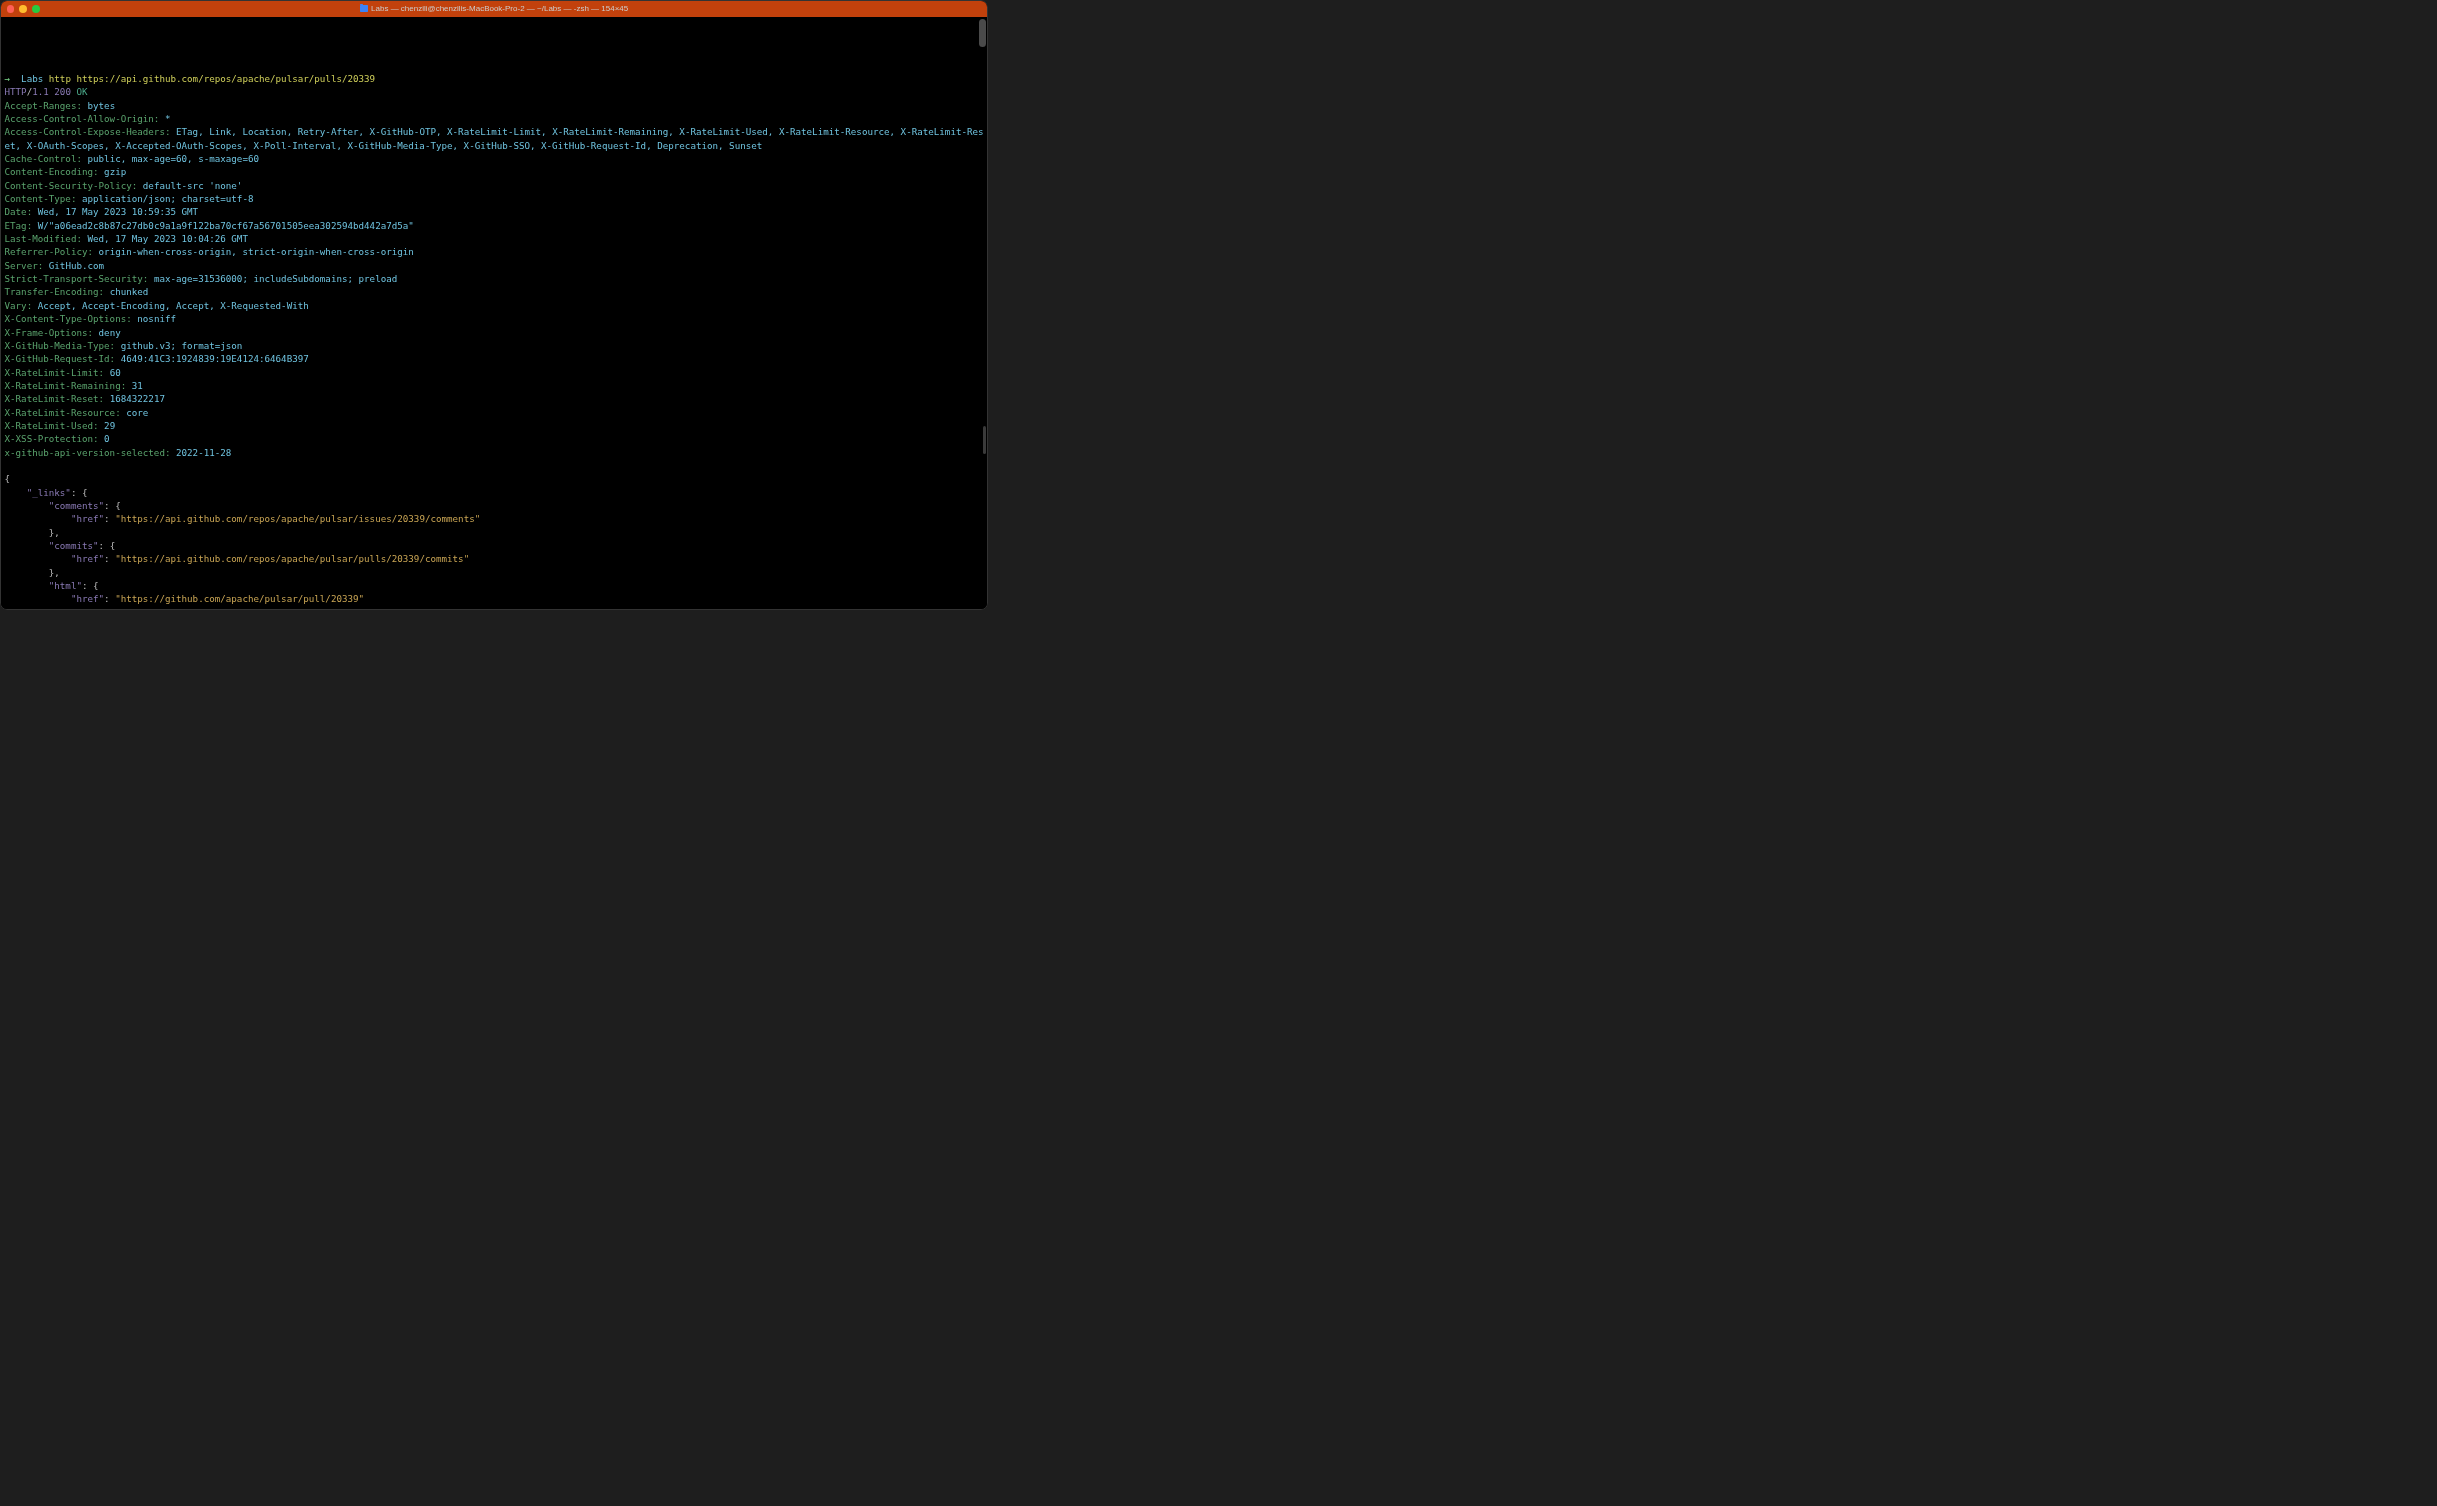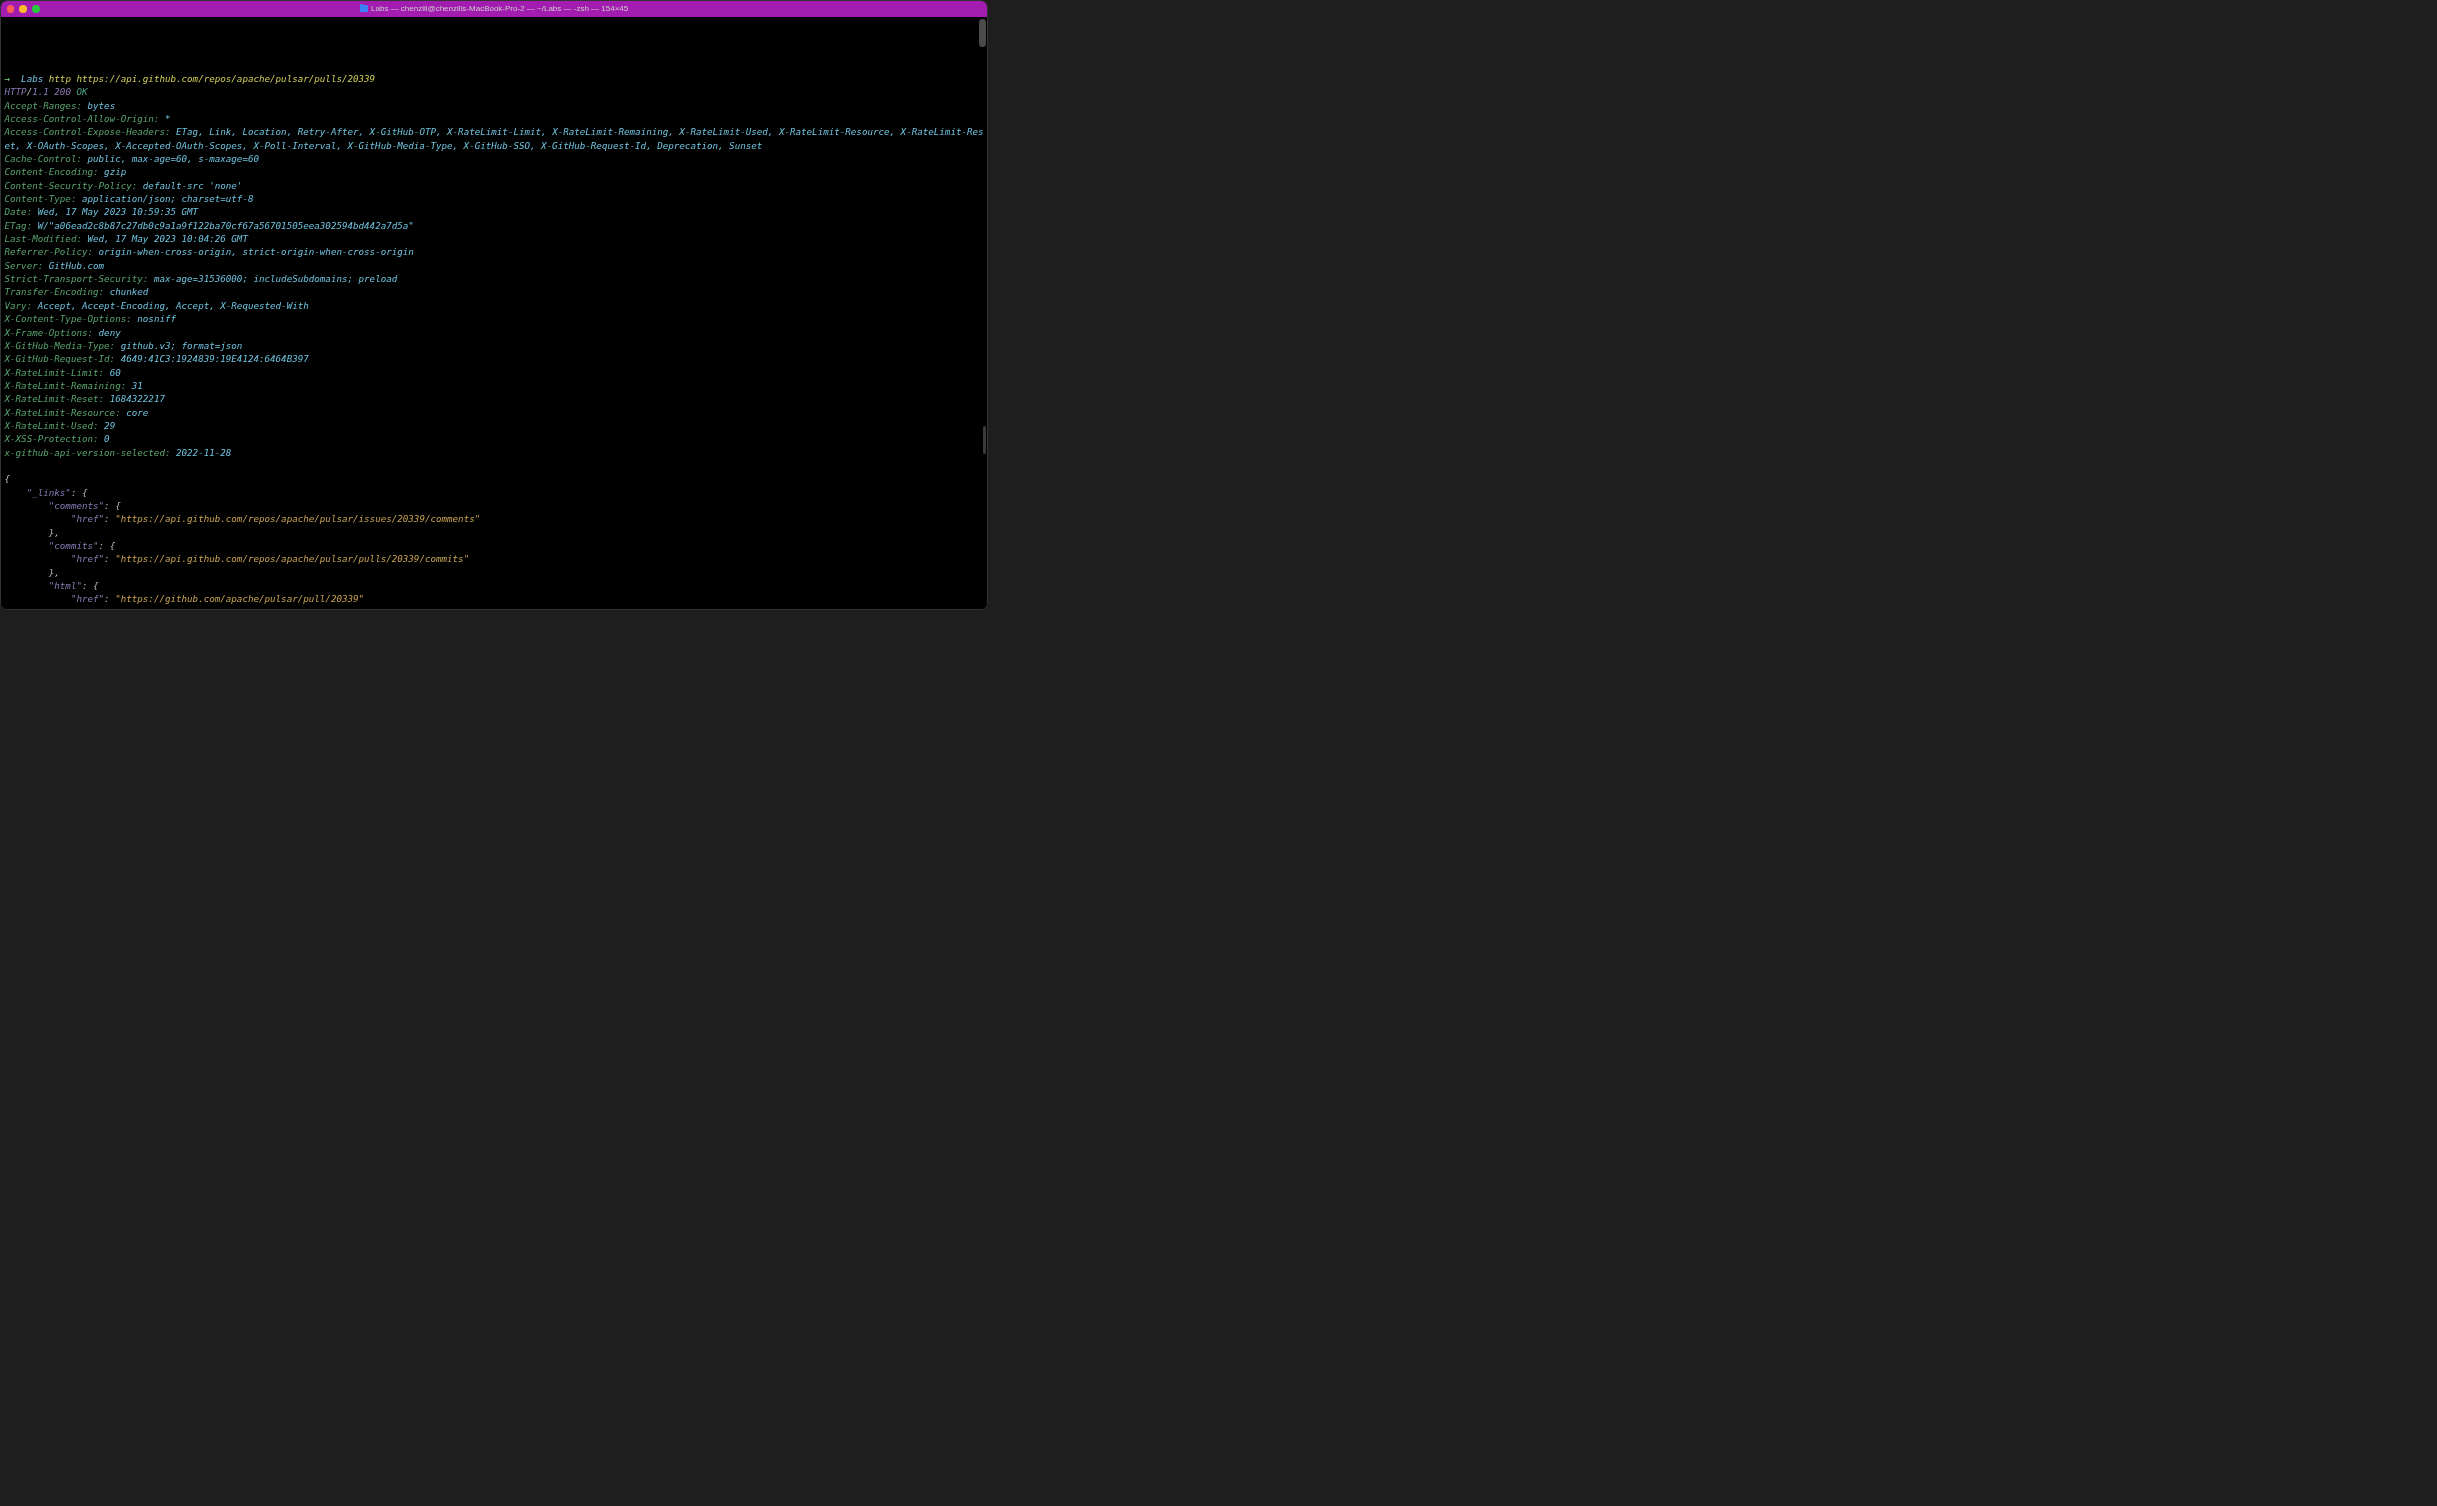--- a/index.html
+++ b/index.html
@@ -18,21 +18,21 @@
     height: 100%;
     background: #000;
     border-radius: 7px;
     overflow: hidden;
     display: flex;
     flex-direction: column;
     border: 0.7px solid #333;
   }
   .titlebar {
     height: 15.5px;
-    background: #a21caf;
+    background: #c2410c;
     display: flex;
     align-items: center;
     padding: 0 5.6px;
     position: relative;
     flex-shrink: 0;
   }
   .traffic-lights {
     display: flex;
     gap: 5px;
     align-items: center;
@@ -75,21 +75,20 @@
   }
 
   .term {
     flex: 1;
     background: #000;
     padding: 2.1px 2.1px 2.1px 3.5px;
     white-space: pre;
     overflow: hidden;
     color: #b7d88c;
     position: relative;
-    font-style: italic;
   }
   .scrollbar {
     position: absolute;
     right: 0.7px;
     top: 2.1px;
     width: 7.8px;
     height: 28px;
     background: #4a4a4a;
     border-radius: 4.2px;
   }

